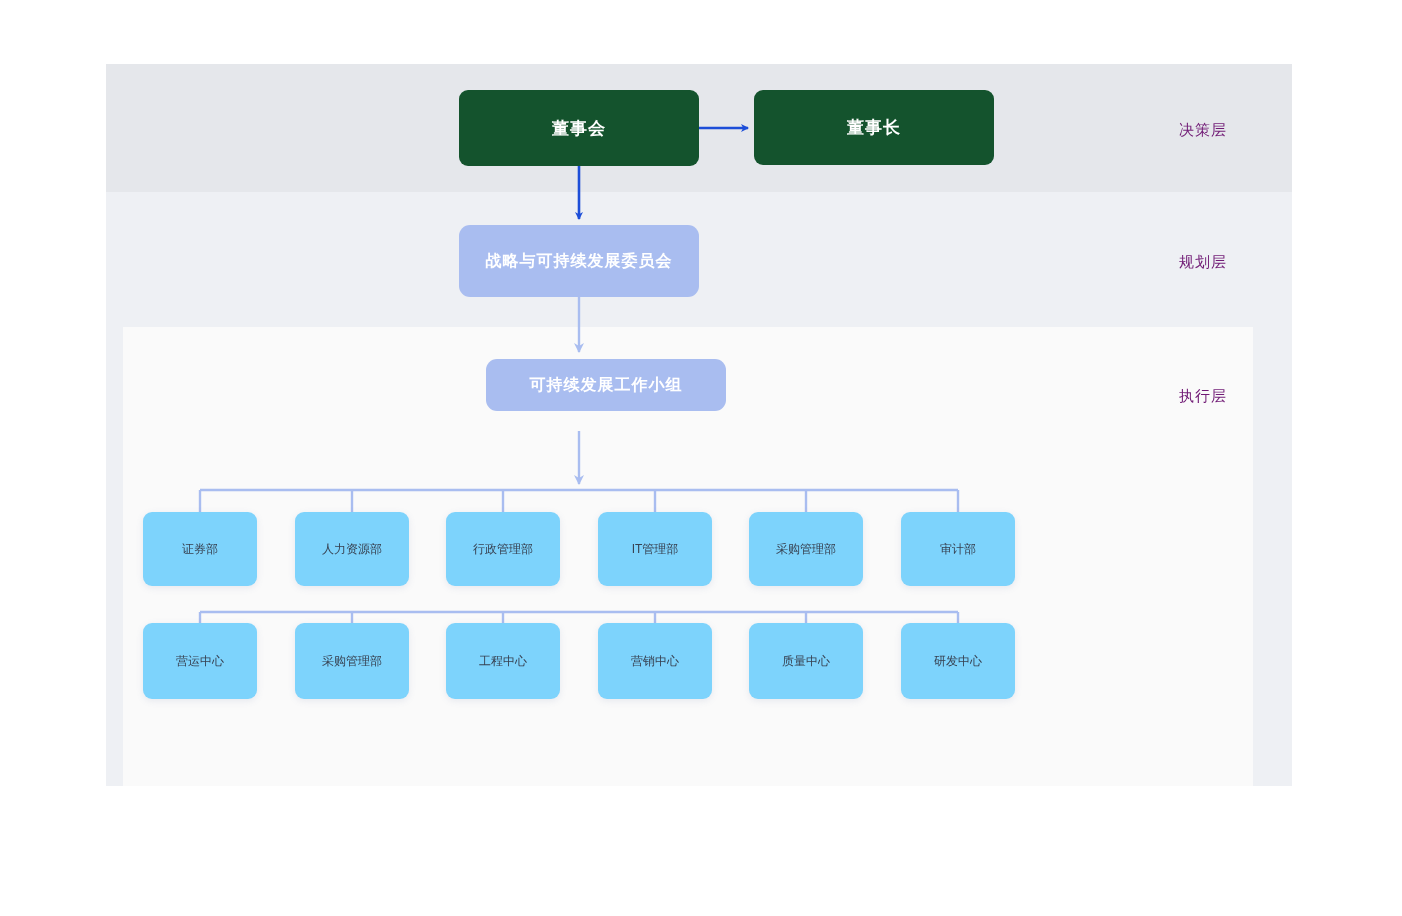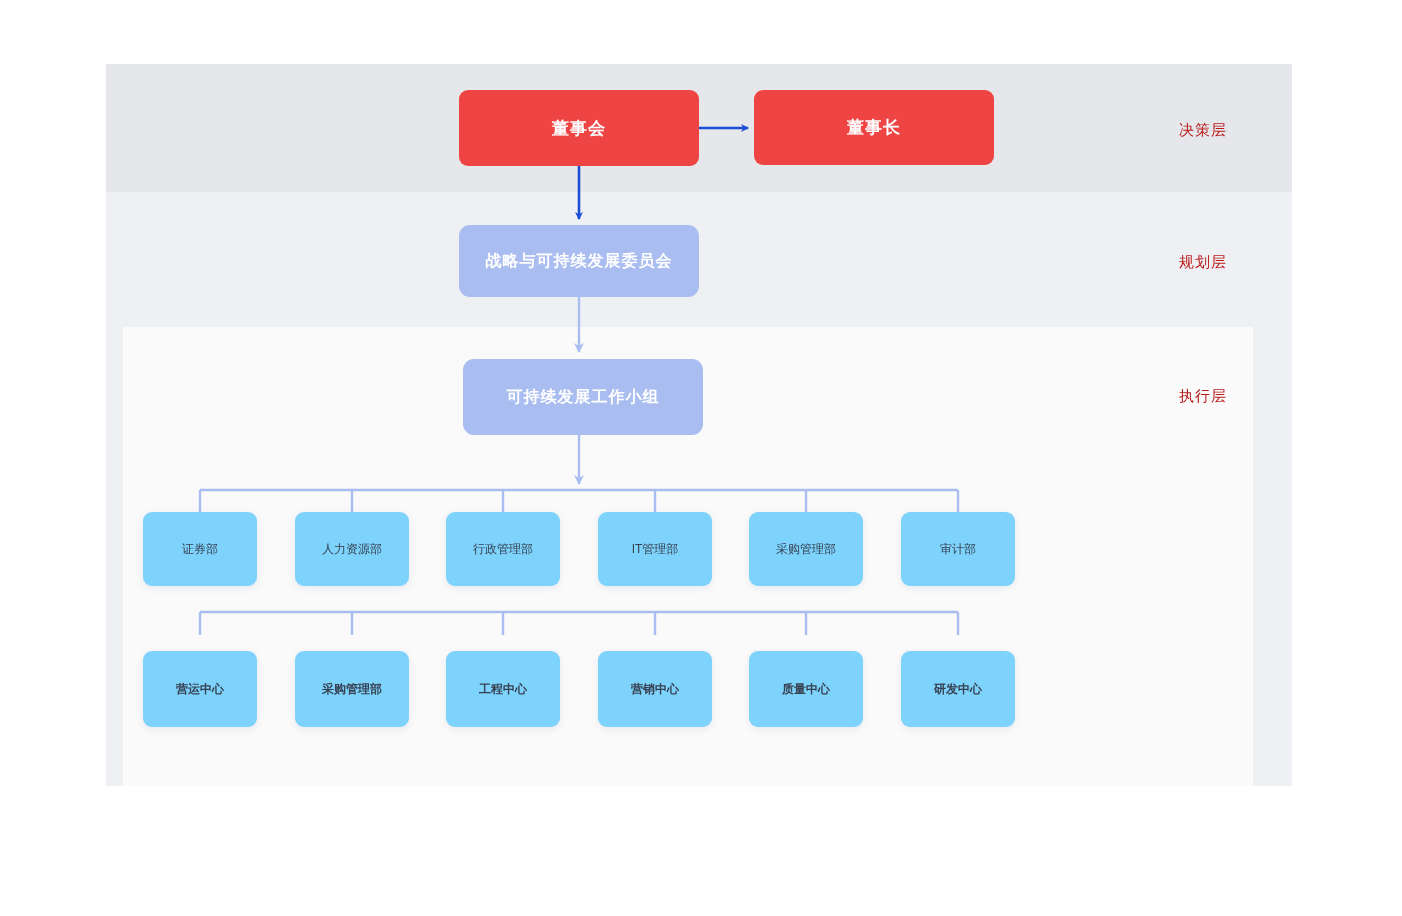--- a/index.html
+++ b/index.html
@@ -54,21 +54,21 @@
     top: 327px;
     width: 1130px;
     height: 459px;
     background: #fafafa;
   }
 
   
   .layer-label {
     position: absolute;
     font-size: 15px;
-    color: #b91c1c;
+    color: #701a75;
     letter-spacing: 1px;
     white-space: nowrap;
     text-align: center;
     width: 120px;
   }
   .layer-label-decision { left: 1143px; top: 121px; }
   .layer-label-planning { left: 1143px; top: 253px; }
   .layer-label-execution { left: 1143px; top: 387px; }
 
   
@@ -86,21 +86,21 @@
     position: absolute;
     box-sizing: border-box;
     display: flex;
     align-items: center;
     justify-content: center;
     text-align: center;
     border-radius: 8px;
   }
 
   .node-primary {
-    background: #ef4444;
+    background: #14532d;
     color: #ffffff;
     font-size: 17px;
     font-weight: bold;
     letter-spacing: 1px;
     border-radius: 9px;
   }
 
   .node-secondary {
     background: #a9bdf0;
     color: #ffffff;
@@ -116,24 +116,24 @@
     font-size: 12px;
     font-weight: normal;
     border-radius: 9px;
     box-shadow: 0 2px 7px rgba(100, 116, 160, 0.13);
   }
 
   
   .n-board        { left: 459px; top: 90px;  width: 240px; height: 76px; }
   .n-chairman     { left: 754px; top: 90px;  width: 240px; height: 75px; }
   .n-committee    { left: 459px; top: 225px; width: 240px; height: 72px; }
-  .n-workgroup    { left: 463px; top: 359px; width: 240px; height: 76px; }
+  .n-workgroup    { left: 486px; top: 359px; width: 240px; height: 52px; }
 
   .row-depts .node-leaf { top: 512px; width: 114px; height: 74px; }
-  .row-centers .node-leaf { top: 651px; width: 114px; height: 76px; font-weight: bold; }
+  .row-centers .node-leaf { top: 623px; width: 114px; height: 76px; }
 
   .col-0 { left: 143px; }
   .col-1 { left: 295px; }
   .col-2 { left: 446px; }
   .col-3 { left: 598px; }
   .col-4 { left: 749px; }
   .col-5 { left: 901px; }
 </style>
 </head>
 <body>

